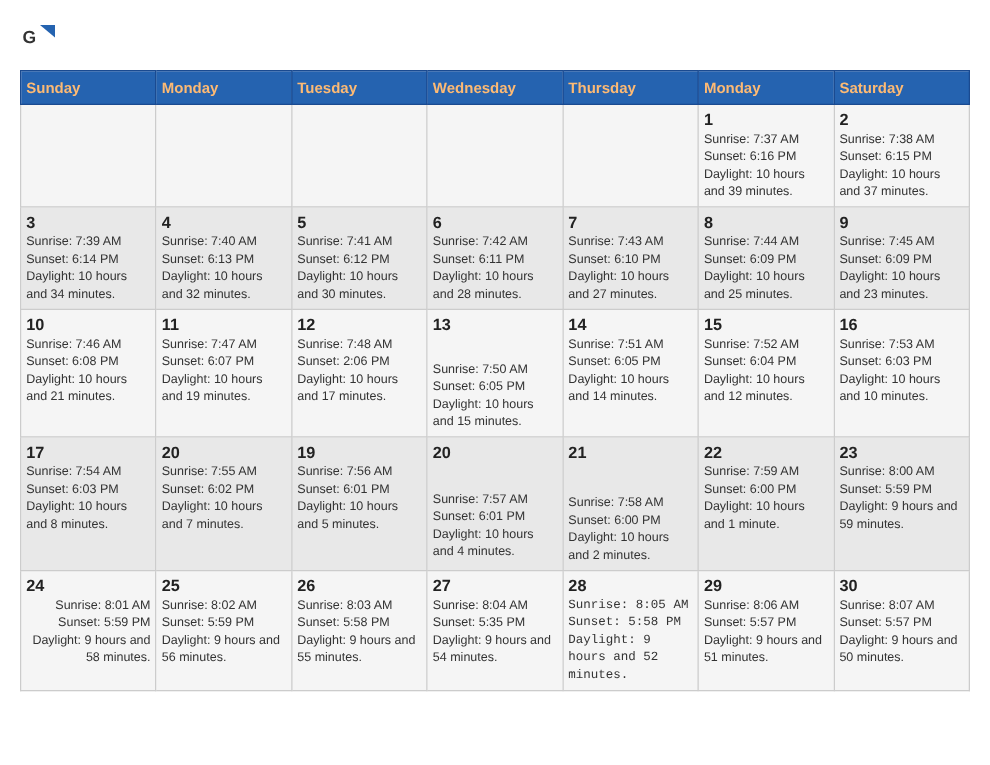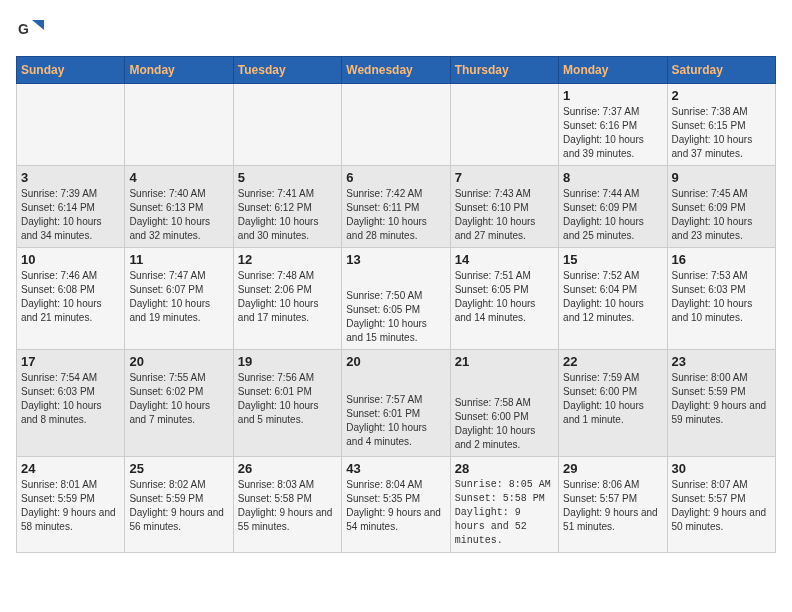--- a/index.html
+++ b/index.html
@@ -270,38 +270,38 @@
         <td>
           <span class="day-number">23</span>
           <div class="day-info" style="white-space: pre-line;">Sunrise: 8:00 AM
 Sunset: 5:59 PM
 Daylight: 9 hours and 59 minutes.</div>
         </td>
       </tr>
       <tr>
         <td>
           <span class="day-number">24</span>
-          <div class="day-info" style="white-space: pre-line;">Sunrise: 8:01 AM
+          <div class="day-info" style="white-space: pre-line; text-align: right;">Sunrise: 8:01 AM
 Sunset: 5:59 PM
 Daylight: 9 hours and 58 minutes.</div>
         </td>
         <td>
           <span class="day-number">25</span>
           <div class="day-info" style="white-space: pre-line;">Sunrise: 8:02 AM
 Sunset: 5:59 PM
 Daylight: 9 hours and 56 minutes.</div>
         </td>
         <td>
           <span class="day-number">26</span>
           <div class="day-info" style="white-space: pre-line;">Sunrise: 8:03 AM
 Sunset: 5:58 PM
 Daylight: 9 hours and 55 minutes.</div>
         </td>
         <td>
-          <span class="day-number">43</span>
+          <span class="day-number">27</span>
           <div class="day-info" style="white-space: pre-line;">Sunrise: 8:04 AM
 Sunset: 5:35 PM
 Daylight: 9 hours and 54 minutes.</div>
         </td>
         <td>
           <span class="day-number">28</span>
           <div class="day-info" style="white-space: pre-line; font-family: Liberation Mono, monospace;">Sunrise: 8:05 AM
 Sunset: 5:58 PM
 Daylight: 9 hours and 52 minutes.</div>
         </td>

